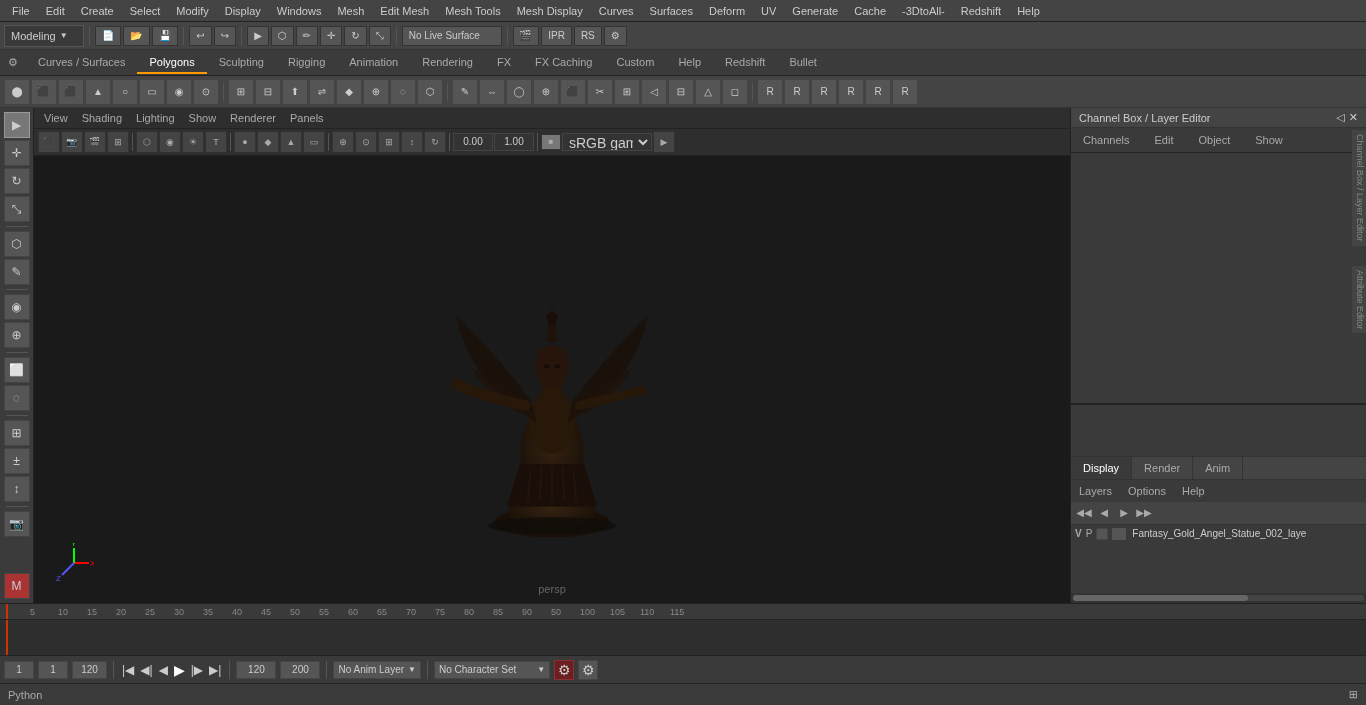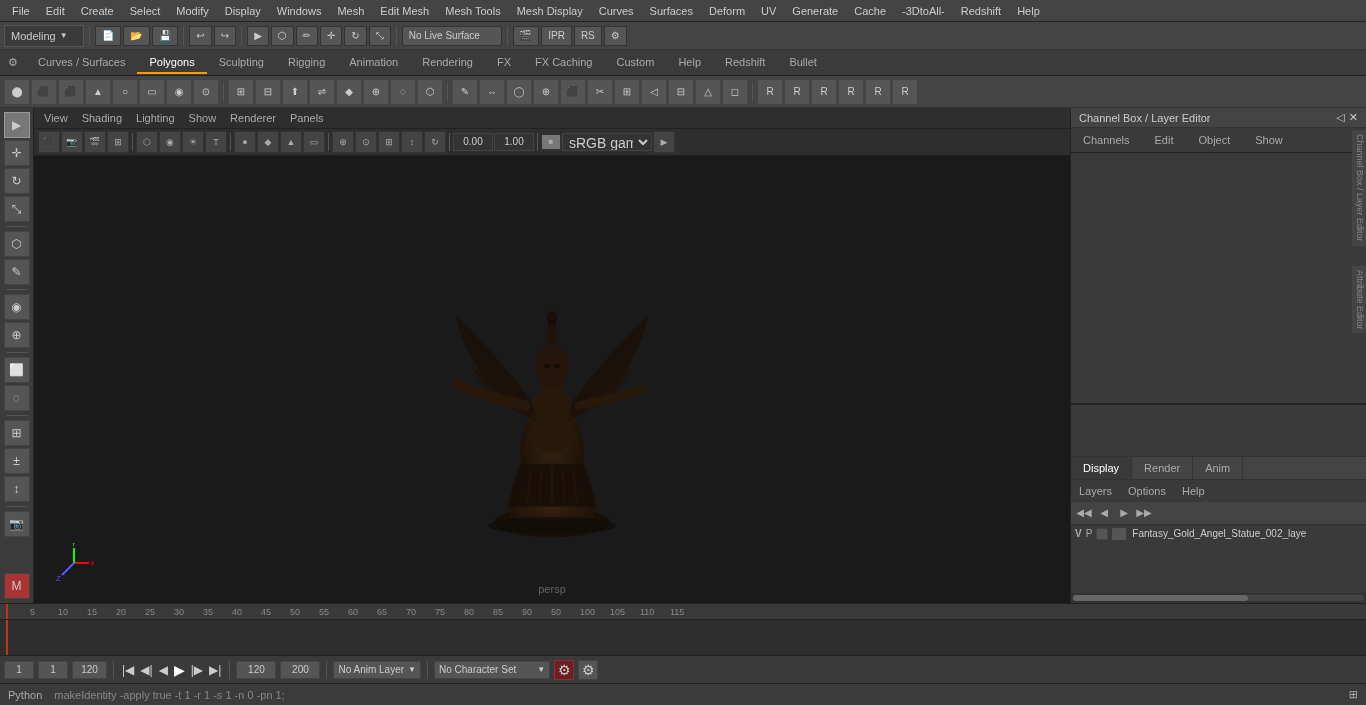--- a/index.html
+++ b/index.html
@@ -926,20 +926,19 @@
   <div id="char-set-dropdown">
     <span>No Character Set</span>
     <span class="dropdown-arrow">▼</span>
   </div>
   <div class="bc-btn" style="background:#6a2020; border-color:#8a3030;" title="Auto Keyframe">⚙</div>
   <div class="bc-btn">⚙</div>
 </div>
 
 <div id="status-bar">
   <span id="python-label">Python</span>
-  <span id="status-command">makeIdentity -apply true -t 1 -r 1 -s 1 -n 0 -pn 1;</span>
   <div style="margin-left:auto; color:#aaa; cursor:pointer;">⊞</div>
 </div>
 
 <div id="right-edge-labels" style="position:fixed; right:0; top:130px; display:flex; flex-direction:column; gap:0;">
   <div class="edge-label">Channel Box / Layer Editor</div>
   <div class="edge-label" style="margin-top:20px;">Attribute Editor</div>
 </div>
 
 </body></html>

